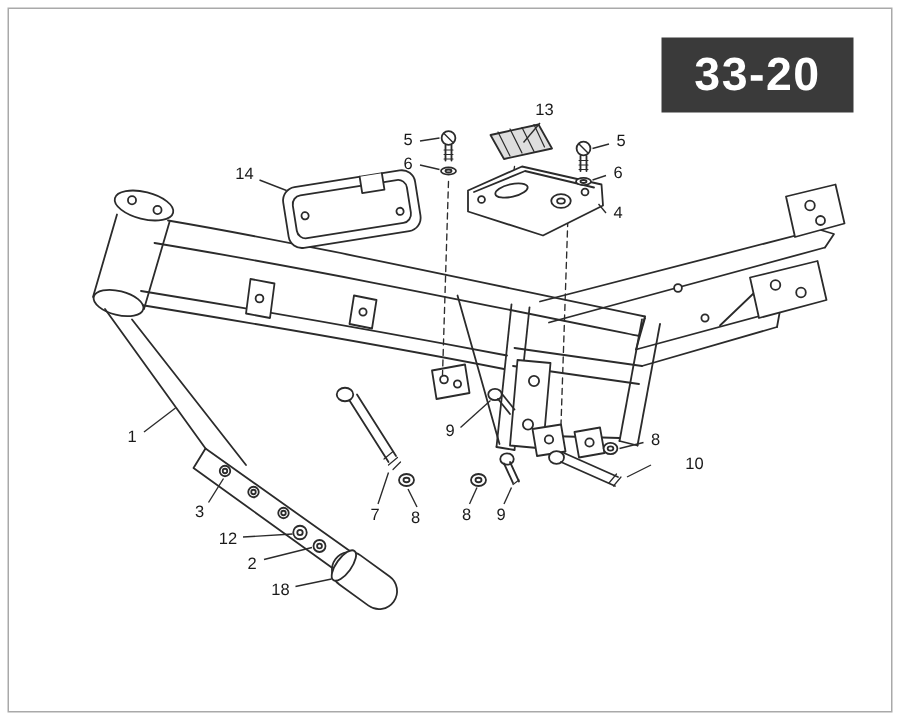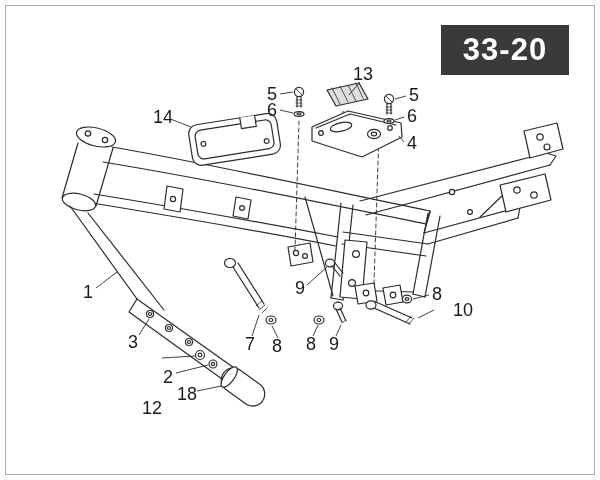--- a/index.html
+++ b/index.html
@@ -45,21 +45,21 @@
     stroke: var(--line, #2b2b2b);
   }
   .callout-layer {
     position: absolute;
     inset: 0;
     pointer-events: none;
   }
   .callout {
     position: absolute;
     transform: translate(-50%, -50%);
-    font-size: 18px;
+    font-size: 11px;
     color: #1a1a1a;
     line-height: 1;
     white-space: nowrap;
   }
 </style>
 </head>
 <body>
 
 <div class="page">
   <div class="page-frame"></div>
@@ -306,21 +306,21 @@
   <div class="callout-layer">
       <div class="callout" style="left: 363px; top: 74px;">13</div>
       <div class="callout" style="left: 272px; top: 94px;">5</div>
       <div class="callout" style="left: 272px; top: 110px;">6</div>
       <div class="callout" style="left: 414px; top: 95px;">5</div>
       <div class="callout" style="left: 412px; top: 116px;">6</div>
       <div class="callout" style="left: 412px; top: 143px;">4</div>
       <div class="callout" style="left: 163px; top: 117px; text-align: right;">14</div>
       <div class="callout" style="left: 88px; top: 292px;">1</div>
       <div class="callout" style="left: 133px; top: 342px;">3</div>
-      <div class="callout" style="left: 152px; top: 360px; margin-top: 48px;">12</div>
+      <div class="callout" style="left: 152px; top: 360px;">12</div>
       <div class="callout" style="left: 168px; top: 377px;">2</div>
       <div class="callout" style="left: 187px; top: 394px;">18</div>
       <div class="callout" style="left: 250px; top: 344px;">7</div>
       <div class="callout" style="left: 277px; top: 346px;">8</div>
       <div class="callout" style="left: 311px; top: 344px;">8</div>
       <div class="callout" style="left: 334px; top: 344px;">9</div>
       <div class="callout" style="left: 300px; top: 288px;">9</div>
       <div class="callout" style="left: 437px; top: 294px;">8</div>
       <div class="callout" style="left: 443px; top: 310px; margin-left: 20px;">10</div>
     </div>

